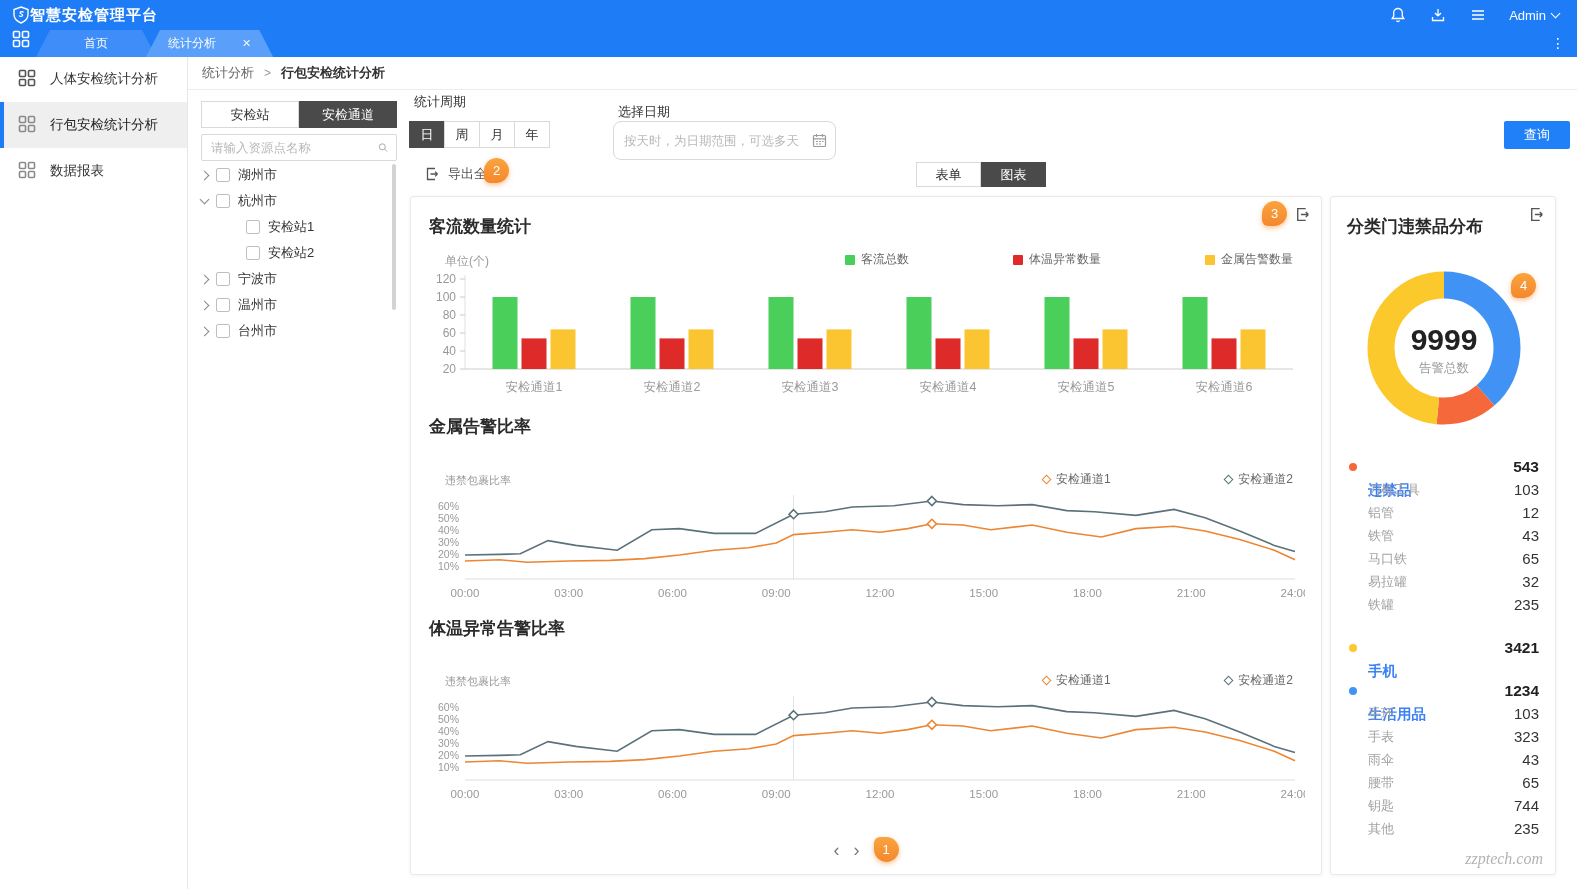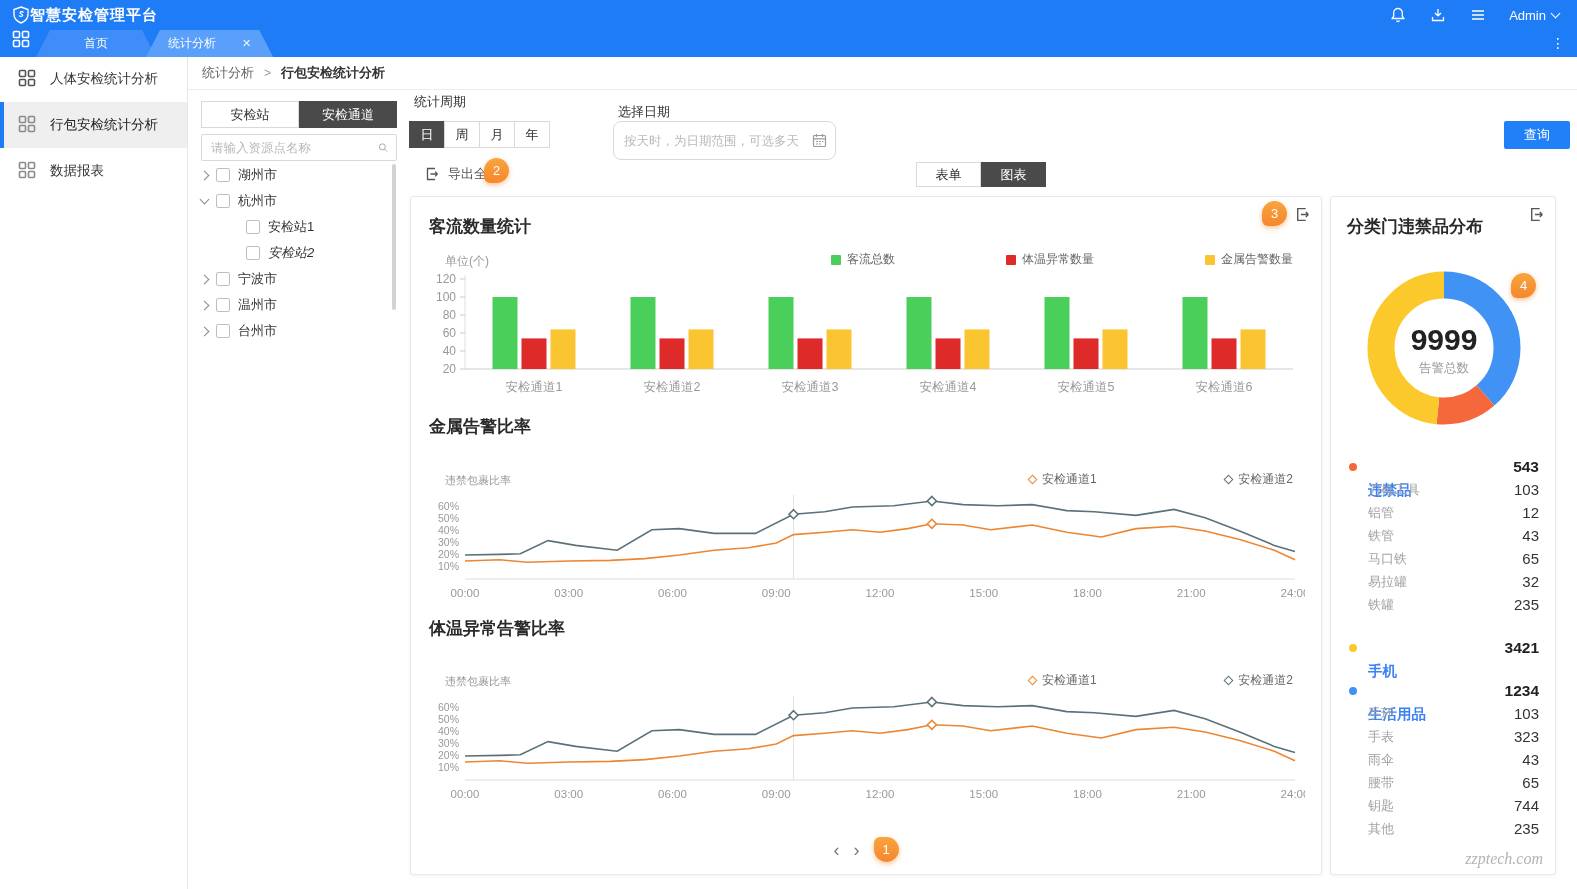--- a/index.html
+++ b/index.html
@@ -96,21 +96,21 @@
 
   
   .card { position:absolute; background:#fff; border:1px solid #e9e9e9; border-radius:3px;
     box-shadow:0 1px 4px rgba(0,0,0,.05);}
   .card-main { left:222px; top:140px; width:912px; height:679px;}
   .card-right { left:1142px; top:140px; width:226px; height:679px;}
   .ctitle { position:absolute; left:18px; font-size:17px; font-weight:bold; color:#2a2a2a;}
   .unit { position:absolute; font-size:12px; color:#9b9b9b;}
   .exp-ic { position:absolute; right:10px; cursor:pointer;}
   .legend { position:absolute; display:flex;}
-  .leg-item { display:flex; align-items:center; gap:6px; font-size:12px; color:#666;}
+  .leg-item { display:flex; align-items:center; gap:6px; font-size:12px; color:#666;margin-left:14px;}
   .leg-sq { width:10px; height:10px; border-radius:1px;}
   .leg-di { width:7px; height:7px; border:1.6px solid; transform:rotate(45deg); background:#fff;}
   .chart-svg { position:absolute; left:14px; display:block;}
 
   
   .pager { position:absolute; left:0; bottom:12px; width:100%; display:flex; align-items:center;
     justify-content:center; gap:14px;}
   .pg-ar { font-size:18px; color:#777; cursor:pointer; line-height:1;}
   .pg-badge { position:static !important;}
 
@@ -237,21 +237,21 @@
       <div class="trow">
         <i class="caret expanded"></i>
         <span class="cbx"></span>
         <span>杭州市</span>
       </div>
       <div class="trow" style="padding-left: 30px;">
         <i class="caret none"></i>
         <span class="cbx"></span>
         <span>安检站1</span>
       </div>
-      <div class="trow" style="padding-left: 30px; font-style: italic;">
+      <div class="trow" style="padding-left: 30px;">
         <i class="caret none"></i>
         <span class="cbx"></span>
         <span>安检站2</span>
       </div>
       <div class="trow">
         <i class="caret collapsed"></i>
         <span class="cbx"></span>
         <span>宁波市</span>
       </div>
       <div class="trow">

